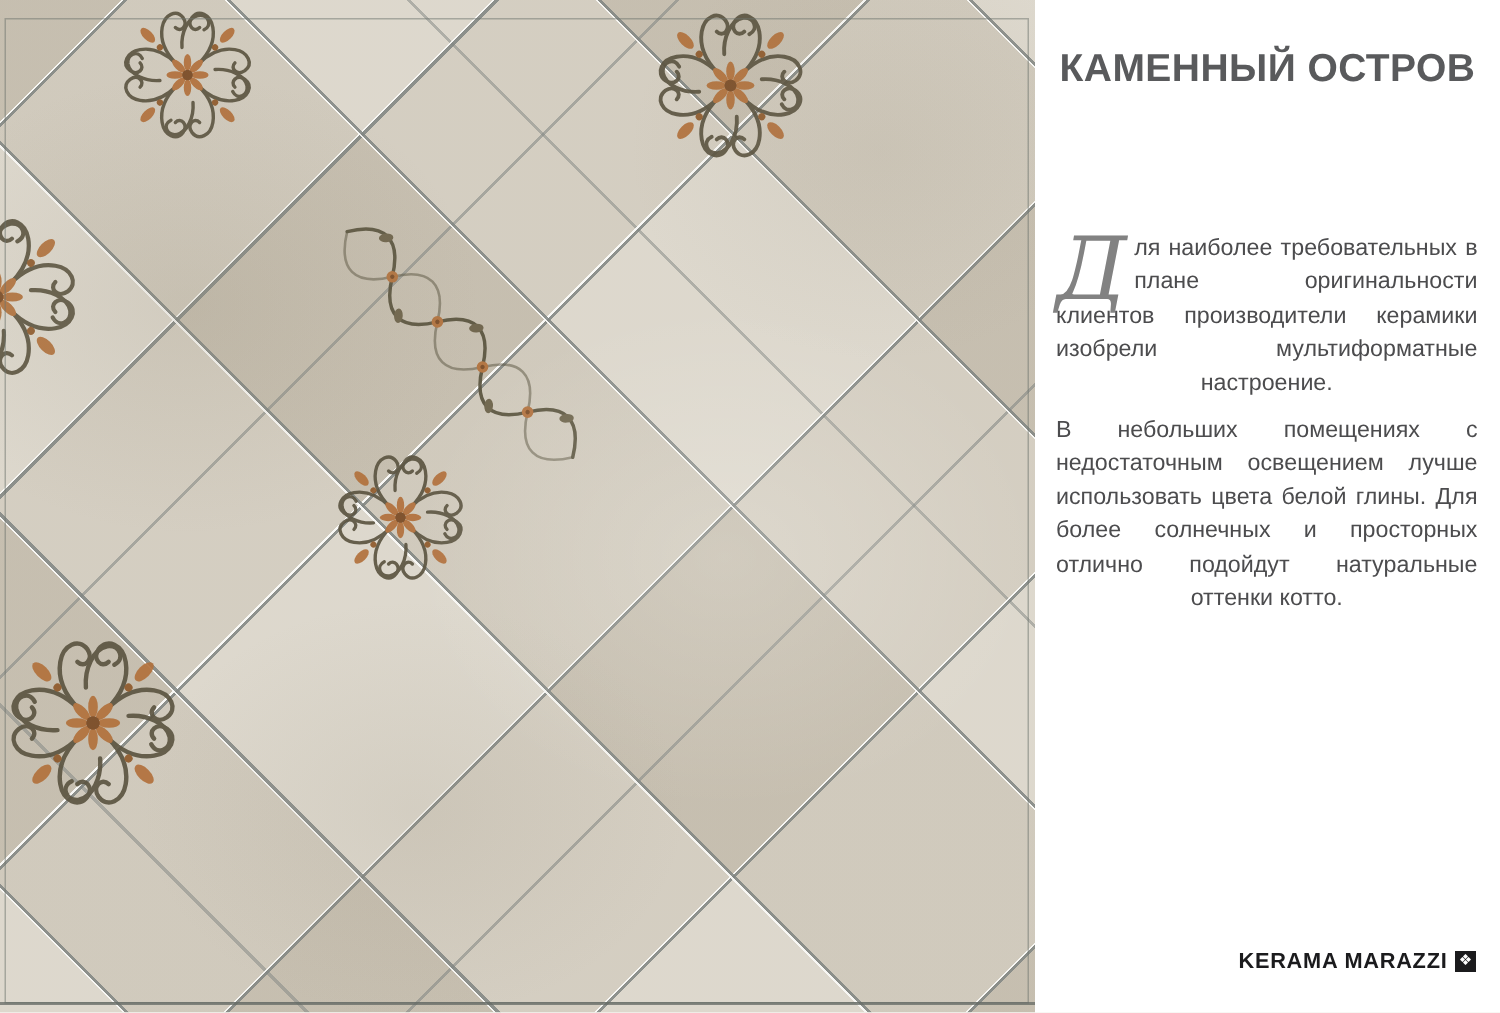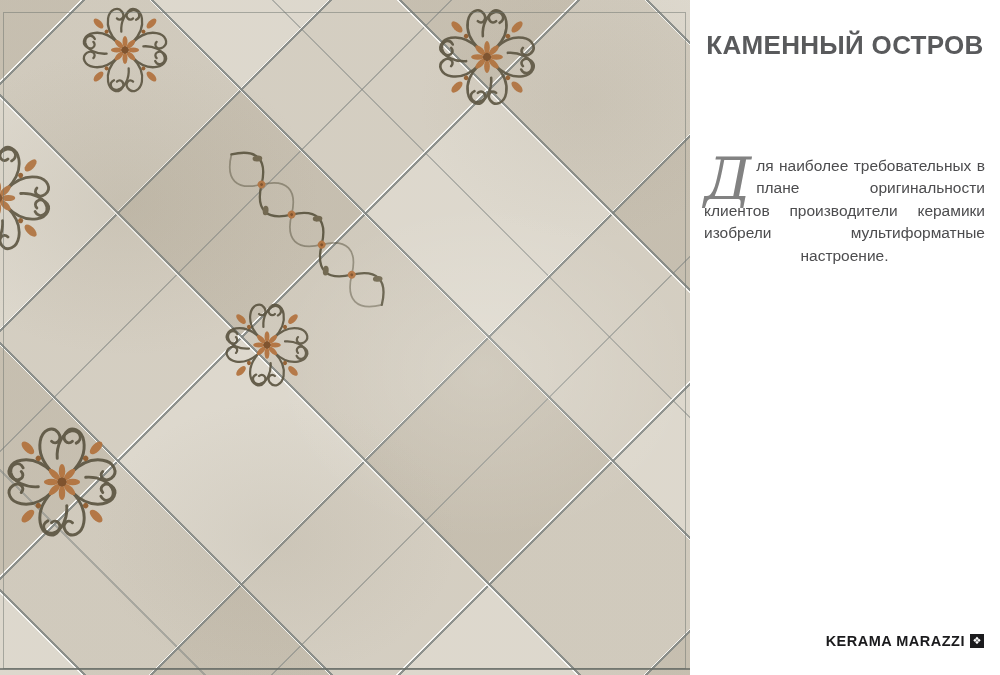--- a/index.html
+++ b/index.html
@@ -136,20 +136,21 @@
       </svg>
     <div class="hero-stains"></div>
     <div class="frame"></div>
     <div class="bottom-line"></div>
   </figure>
 
   <aside class="panel">
     <h1 class="title">КАМЕННЫЙ ОСТРОВ</h1>
     <div class="article">
       <p class="para"><span class="dropcap">Д</span><span>ля наиболее требовательных в плане оригинальности клиентов производители керамики изобрели мультиформатные настроение.</span></p>
+      <p class="para">В небольших помещениях с недостаточным освещением лучше использовать цвета белой глины. Для более солнечных и просторных отлично подойдут натуральные оттенки котто.</p>
     </div>
     <div class="brand">
       <span class="brand-name">KERAMA MARAZZI</span>
       <span class="brand-mark">❖</span>
     </div>
   </aside>
 
 </main>
 
 </body></html>

